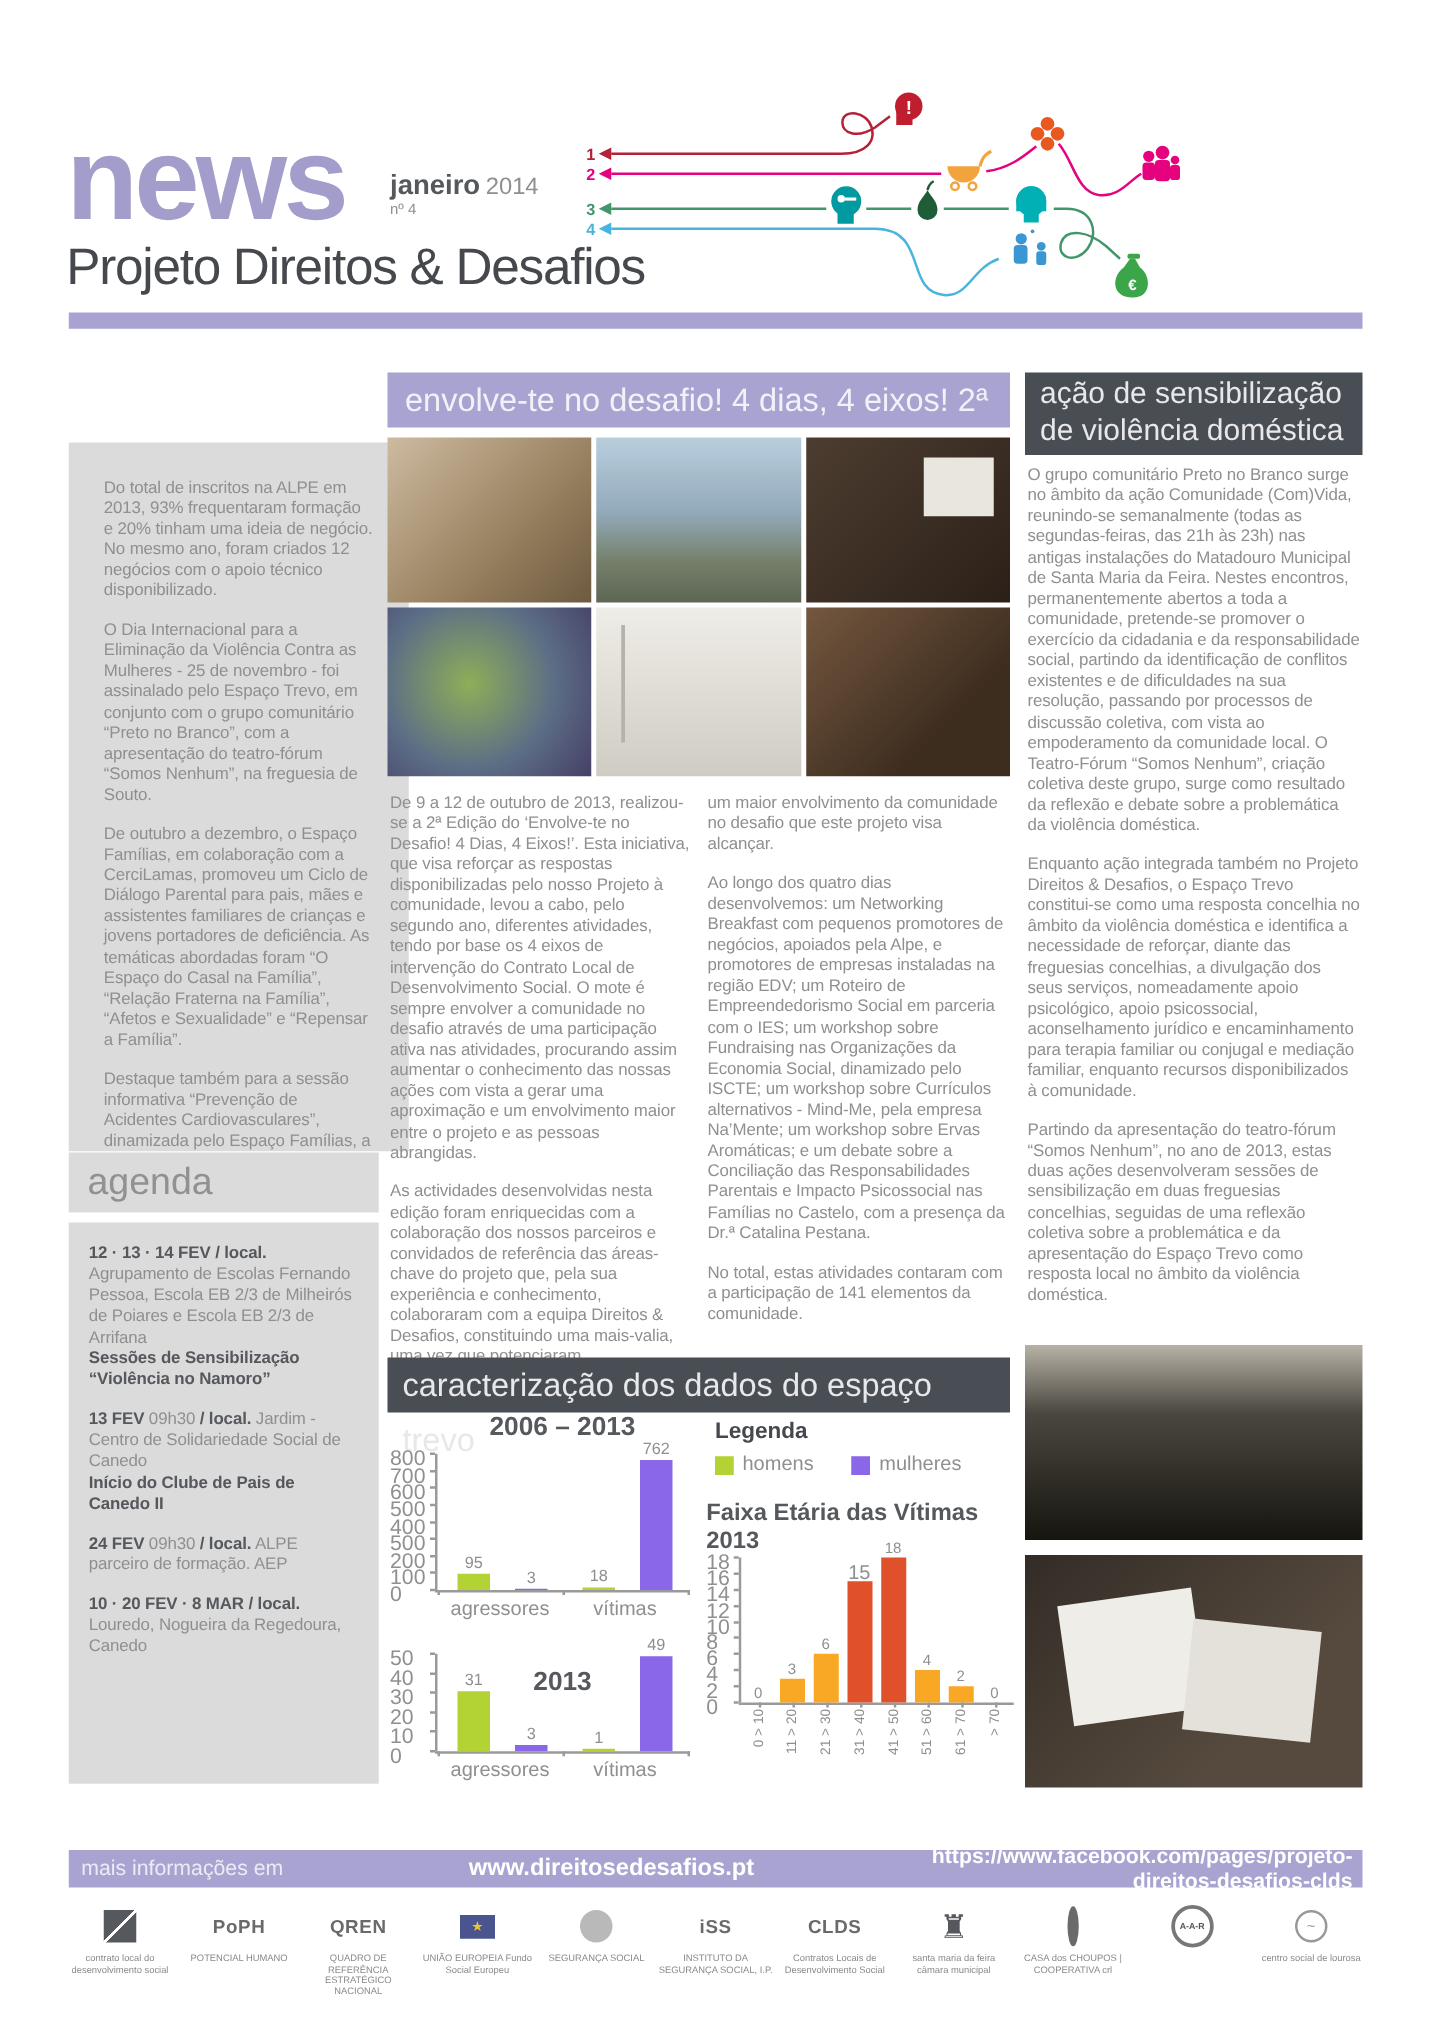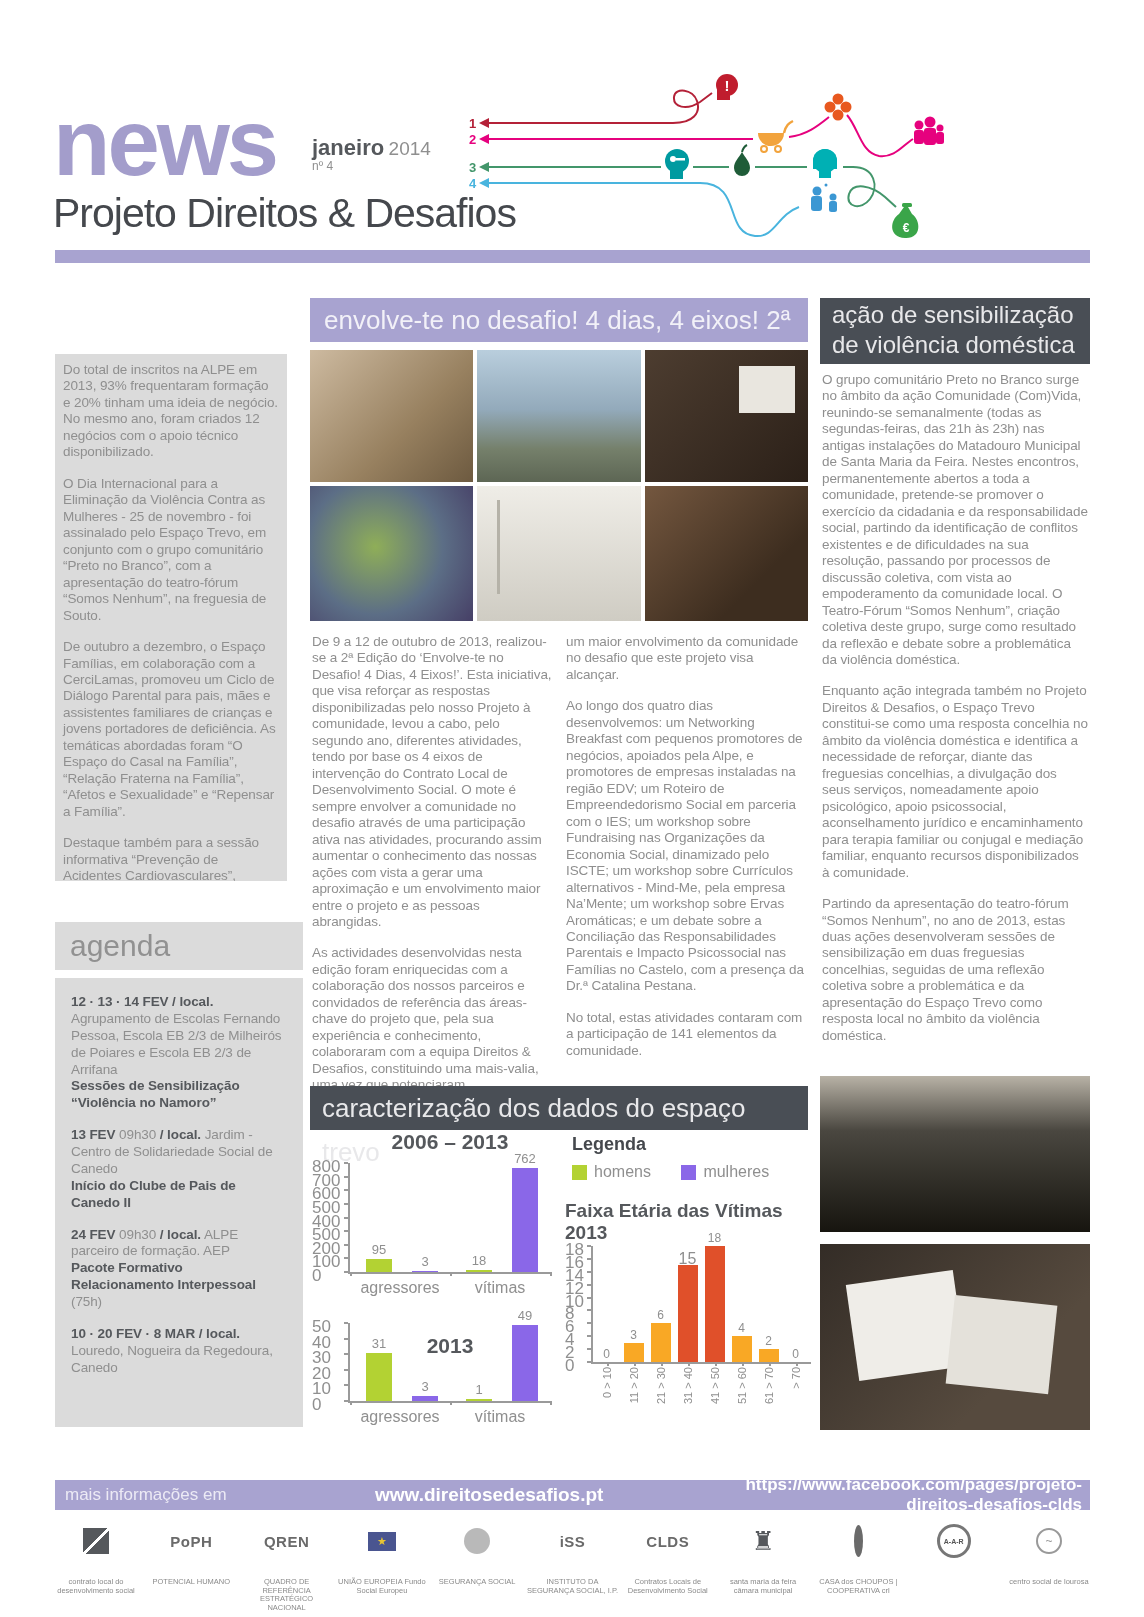--- a/index.html
+++ b/index.html
@@ -46,21 +46,21 @@
   .legend .lt{font-size:18px;font-weight:bold;color:#45484d;margin-bottom:8px;}
   .legend .li{display:inline-flex;align-items:center;margin-right:26px;font-size:16px;color:#8f8f8f;}
   .sw{display:inline-block;width:15px;height:15px;margin-right:7px;}
   
   .footbar{left:55px;top:1480px;width:1035px;height:30px;background:#a8a3d0;color:#fff;display:flex;align-items:center;}
   .footbar .f1{font-size:17px;font-weight:300;margin-left:10px;width:310px;color:#eceaf5;}
   .footbar .f2{font-size:19px;font-weight:bold;width:330px;}
   .footbar .f3{font-size:17px;font-weight:bold;flex:1;text-align:right;padding-right:8px;}
   .logos{left:50px;top:1522px;width:1045px;height:88px;display:flex;align-items:flex-start;justify-content:space-between;}
   .logo-item{width:92px;display:flex;flex-direction:column;align-items:center;text-align:center;}
-  .logo-ico{height:38px;display:flex;align-items:center;justify-content:center;margin-bottom:18px;}
+  .logo-ico{height:38px;display:flex;align-items:center;justify-content:center;margin-bottom:3px;}
   .logo-cap{font-size:7.5px;color:#8a8a8a;line-height:1.15;}
   .mk{font-weight:bold;color:#6a6a6a;font-size:15px;letter-spacing:0.5px;}
   .ico-square{width:26px;height:26px;background:linear-gradient(135deg,#55585c 48%,#fff 48%,#fff 54%,#55585c 54%);}
   .ico-flag{width:28px;height:19px;background:#4a5590;color:#e8c532;font-size:11px;display:flex;align-items:center;justify-content:center;}
   .ico-blob{width:26px;height:26px;border-radius:50%;background:#b9b9b9;}
   .ico-castle{font-size:26px;color:#55585c;line-height:1;}
   .ico-tree{width:9px;height:32px;border-radius:50%;background:#6a6a6a;}
   .ico-badge{width:28px;height:28px;border-radius:50%;border:3px solid #777;color:#555;font-size:7px;font-weight:bold;display:flex;align-items:center;justify-content:center;}
   .ico-bird{width:22px;height:22px;border-radius:50%;border:2px solid #999;color:#999;font-size:12px;display:flex;align-items:center;justify-content:center;}
 </style>
@@ -156,21 +156,21 @@
           <rect x="356" y="161" width="11" height="15" rx="3" fill="#3b97d3"></rect>
         <circle cx="378" cy="162" r="3.5" fill="#3b97d3"></circle>
           <rect x="374" y="166" width="8" height="11" rx="2.5" fill="#3b97d3"></rect>
         <circle cx="371" cy="150" r="1.5" fill="#3b97d3"></circle>
       </g>
     </g>
   </svg>
 
   <div class="abs toprule"></div>
 
-  <div class="abs panel body-text" style="left:55px;top:354px;width:216px;height:511px;padding:8px;">
+  <div class="abs panel body-text" style="left:55px;top:354px;width:216px;height:511px;padding:28px;">
     <p>Do total de inscritos na ALPE em 2013, 93% frequentaram formação e 20% tinham uma ideia de negócio. No mesmo ano, foram criados 12 negócios com o apoio técnico disponibilizado.</p>
     <p>O Dia Internacional para a Eliminação da Violência Contra as Mulheres - 25 de novembro - foi assinalado pelo Espaço Trevo, em conjunto com o grupo comunitário “Preto no Branco”, com a apresentação do teatro-fórum “Somos Nenhum”, na freguesia de Souto.</p>
     <p>De outubro a dezembro, o Espaço Famílias, em colaboração com a CerciLamas, promoveu um Ciclo de Diálogo Parental para pais, mães e assistentes familiares de crianças e jovens portadores de deficiência. As temáticas abordadas foram “O Espaço do Casal na Família”, “Relação Fraterna na Família”, “Afetos e Sexualidade” e “Repensar a Família”.</p>
     <p>Destaque também para a sessão informativa “Prevenção de Acidentes Cardiovasculares”, dinamizada pelo Espaço Famílias, a 6 de dezembro, no Centro Social de Lourosa.</p>
   </div>
 
   <div class="abs sechead" style="left:55px;top:922px;width:233px;">agenda</div>
   <div class="abs panel" style="left:55px;top:978px;width:216px;height:417px;padding:16px;">
     <div class="agenda-item">
       <span class="b">12 · 13 · 14 FEV</span>
@@ -184,21 +184,20 @@
       <span class="r">09h30</span>
       <span class="b">/ local.</span>
       <span class="r">Jardim - Centro de Solidariedade Social de Canedo</span>
       <div class="t"><span>Início do Clube de Pais de Canedo II</span> <span class="r"></span></div>
     </div>
     <div class="agenda-item">
       <span class="b">24 FEV</span>
       <span class="r">09h30</span>
       <span class="b">/ local.</span>
       <span class="r">ALPE parceiro de formação. AEP</span>
-      <div class="t"><span>Pacote Formativo Relacionamento Interpessoal</span> <span class="r">(75h)</span></div>
     </div>
     <div class="agenda-item">
       <span class="b">10 · 20 FEV · 8 MAR</span>
       <span class="r"></span>
       <span class="b">/ local.</span>
       <span class="r">Louredo, Nogueira da Regedoura, Canedo</span>
       
     </div>
   </div>
 

